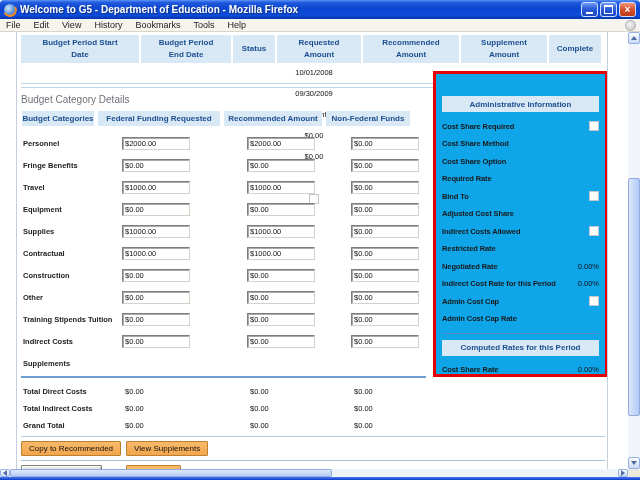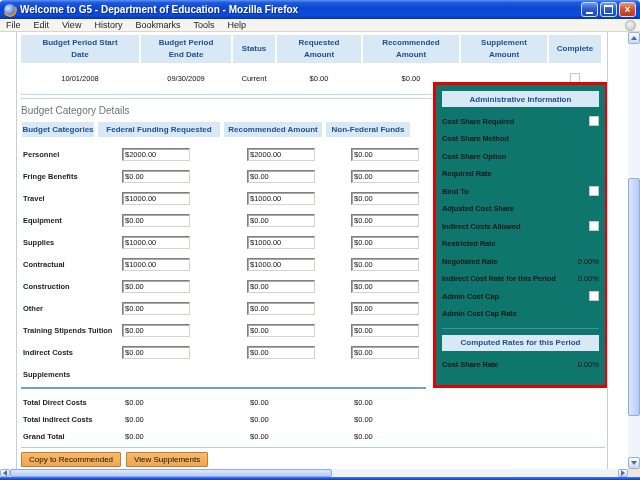--- a/index.html
+++ b/index.html
@@ -39,21 +39,21 @@
     border-left:1px solid #c5cedb;border-right:1px solid #c5cedb;box-sizing:border-box;
     padding:3px 0 0 4px;overflow:hidden;}
 
   
   .phead,.prow{display:flex;gap:2px;}
   .pcell{box-sizing:border-box;flex:none;}
   .pc1{width:118px;} .pc2{width:90px;} .pc3{width:42px;} .pc4{width:84px;} .pc5{width:96px;} .pc6{width:86px;} .pc7{width:52px;}
   .phc{background:var(--header-bg);color:var(--header-blue);font-weight:bold;font-size:8px;line-height:12px;
     height:28px;display:flex;align-items:center;justify-content:center;text-align:center;}
   .phc.pc1{padding:0 13px;} .phc.pc2{padding:0 10px;} .phc.pc4{padding:12px 11px;} .phc.pc5{padding:0 13px;} .phc.pc6{padding:0 11px;}
-  .prow{height:30px;align-items:center;}
+  .prow{height:19px;align-items:center;flex-direction:column;}
   .pval{font-size:7.5px;color:#111;display:flex;align-items:center;justify-content:center;height:100%;}
 
   .dblline{height:3px;width:584px;border-top:1px solid #bcd6ec;border-bottom:1px solid #bcd6ec;margin-top:1px;}
   .section-title{margin-top:6px;font-size:10px;font-weight:normal;color:#6e7176;}
 
   
   .main{position:relative;margin-top:6px;}
   .bheaders{display:flex;gap:4px;margin-left:1px;}
   .bhc{background:var(--header-bg);color:var(--header-blue);font-weight:bold;font-size:8px;height:15px;
     display:flex;align-items:center;justify-content:center;box-sizing:border-box;flex:none;}
@@ -79,21 +79,21 @@
   
   .btnrow1{margin-top:4px;display:flex;gap:5px;}
   .btnrow2{margin-top:4px;display:flex;gap:24px;}
   .btn{font-size:8px;padding:2px 7px;border-radius:1px;color:#111;font-family:"Liberation Sans",sans-serif;cursor:default;white-space:nowrap;}
   .btn-orange{background:linear-gradient(180deg,#f8ba6a,var(--button-orange));border:1px solid #bd8030;}
   .btn-gray{background:#e8e6e0;border:1px solid #7f7f7f;box-shadow:inset 1px 1px 0 #ffffff,inset -1px -1px 0 #b5b2aa;}
   .btnsep{width:584px;border-top:1px solid #9fc3e2;margin-top:4px;}
 
   
   .admin{position:absolute;left:412px;top:66px;width:175px;height:306px;border:3px solid var(--accent-red);
-    background:#0f766e;box-sizing:border-box;padding:0 6px;}
+    background:#0ea5e9;box-sizing:border-box;padding:16px 6px;}
   .admin-header{margin-top:6px;height:16px;background:var(--header-bg);color:var(--header-blue);
     font-size:8px;font-weight:bold;display:flex;align-items:center;justify-content:center;}
   #admin-rows{margin-top:8px;}
   .arow{display:flex;align-items:center;justify-content:space-between;height:12px;margin-bottom:5.5px;}
   .alabel{font-size:7.5px;font-weight:bold;color:#181818;letter-spacing:-0.1px;white-space:nowrap;}
   .avalue{font-size:7.5px;color:#111;white-space:nowrap;}
   .checkbox{width:10px;height:10px;border:1px solid #bfc7cf;background:#fcfcfa;box-sizing:border-box;flex:none;}
   .admin-sep{border-top:1px solid #4c86c6;margin-top:8px;}
   .admin-header2{margin-top:6px;}
   .arow-computed{margin-top:8px;margin-bottom:16px;}

